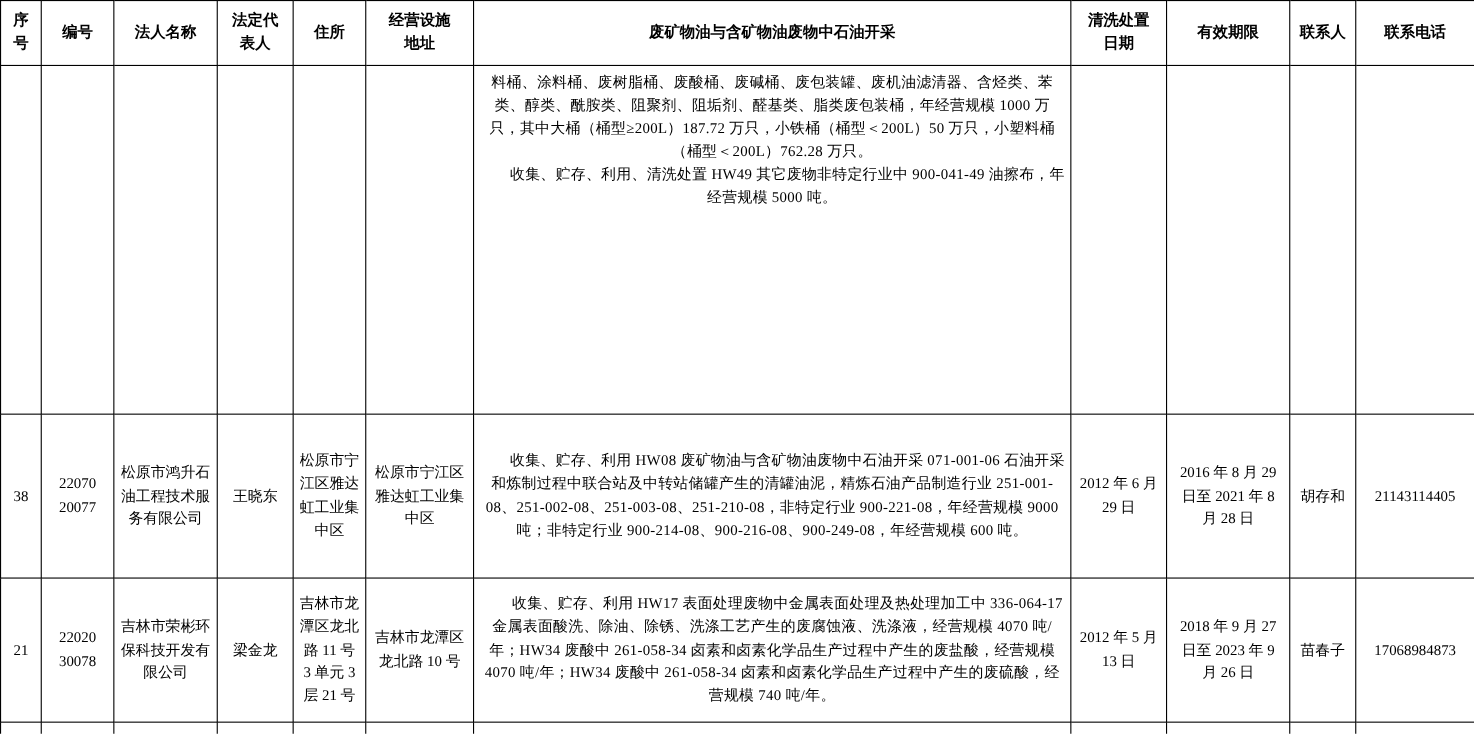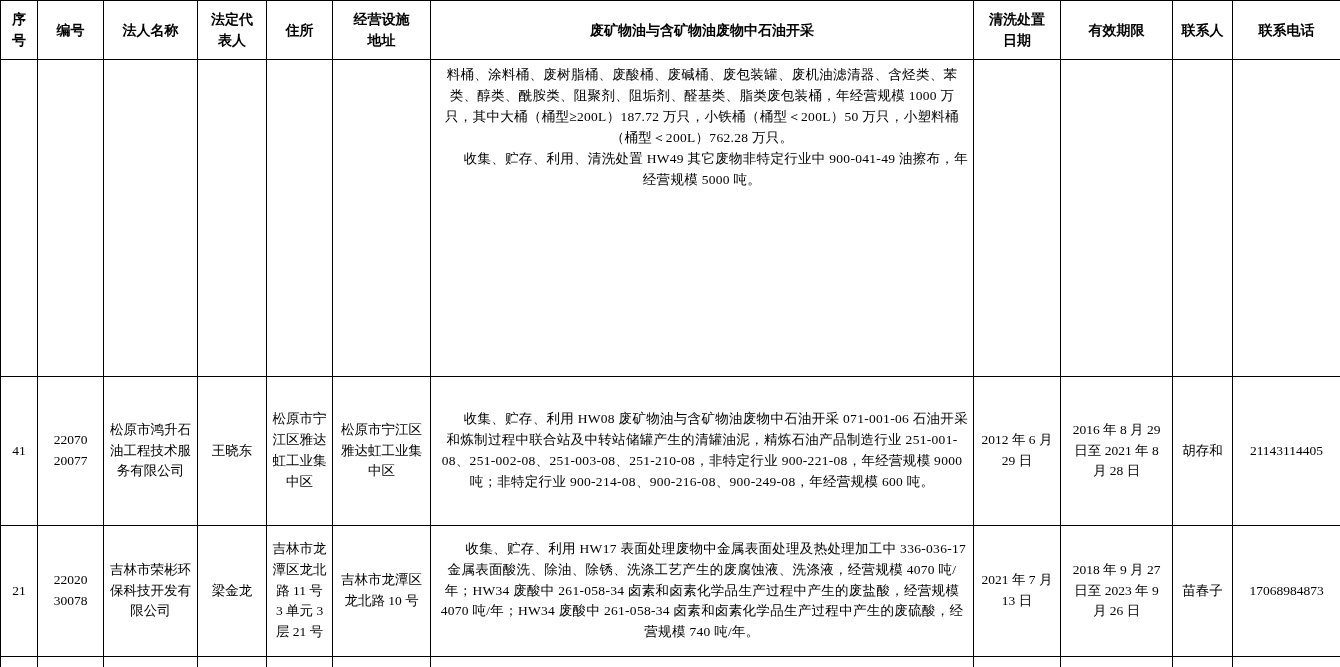--- a/index.html
+++ b/index.html
@@ -91,21 +91,21 @@
         <td class="cell-facility"></td>
         <td class="cell-scope">料桶、涂料桶、废树脂桶、废酸桶、废碱桶、废包装罐、废机油滤清器、含烃类、苯类、醇类、酰胺类、阻聚剂、阻垢剂、醛基类、脂类废包装桶，年经营规模 1000 万只，其中大桶（桶型≥200L）187.72 万只，小铁桶（桶型＜200L）50 万只，小塑料桶（桶型＜200L）762.28 万只。
 　　收集、贮存、利用、清洗处置 HW49 其它废物非特定行业中 900-041-49 油擦布，年经营规模 5000 吨。</td>
         <td class="cell-issued"></td>
         <td class="cell-valid"></td>
         <td class="cell-contact"></td>
         <td class="cell-phone"></td>
       </tr>
 
       <tr class="row-23">
-        <td class="cell-seq">41</td>
+        <td class="cell-seq">38</td>
         <td class="cell-code">22070
 20077</td>
         <td class="cell-name">松原市鸿升石油工程技术服务有限公司</td>
         <td class="cell-rep">王晓东</td>
         <td class="cell-addr">松原市宁江区雅达虹工业集中区</td>
         <td class="cell-facility">松原市宁江区雅达虹工业集中区</td>
         <td class="cell-scope">　　收集、贮存、利用 HW08 废矿物油与含矿物油废物中石油开采 071-001-06 石油开采和炼制过程中联合站及中转站储罐产生的清罐油泥，精炼石油产品制造行业 251-001-08、251-002-08、251-003-08、251-210-08，非特定行业 900-221-08，年经营规模 9000 吨；非特定行业 900-214-08、900-216-08、900-249-08，年经营规模 600 吨。</td>
         <td class="cell-issued">2012 年 6 月 29 日</td>
         <td class="cell-valid">2016 年 8 月 29 日至 2021 年 8 月 28 日</td>
         <td class="cell-contact">胡存和</td>
@@ -113,22 +113,22 @@
       </tr>
 
       <tr class="row-24">
         <td class="cell-seq">21</td>
         <td class="cell-code">22020
 30078</td>
         <td class="cell-name">吉林市荣彬环保科技开发有限公司</td>
         <td class="cell-rep">梁金龙</td>
         <td class="cell-addr">吉林市龙潭区龙北路 11 号 3 单元 3 层 21 号</td>
         <td class="cell-facility">吉林市龙潭区龙北路 10 号</td>
-        <td class="cell-scope">　　收集、贮存、利用 HW17 表面处理废物中金属表面处理及热处理加工中 336-036-17 金属表面酸洗、除油、除锈、洗涤工艺产生的废腐蚀液、洗涤液，经营规模 4070 吨/年；HW34 废酸中 261-058-34 卤素和卤素化学品生产过程中产生的废盐酸，经营规模 4070 吨/年；HW34 废酸中 261-058-34 卤素和卤素化学品生产过程中产生的废硫酸，经营规模 740 吨/年。</td>
-        <td class="cell-issued">2021 年 7 月 13 日</td>
+        <td class="cell-scope">　　收集、贮存、利用 HW17 表面处理废物中金属表面处理及热处理加工中 336-064-17 金属表面酸洗、除油、除锈、洗涤工艺产生的废腐蚀液、洗涤液，经营规模 4070 吨/年；HW34 废酸中 261-058-34 卤素和卤素化学品生产过程中产生的废盐酸，经营规模 4070 吨/年；HW34 废酸中 261-058-34 卤素和卤素化学品生产过程中产生的废硫酸，经营规模 740 吨/年。</td>
+        <td class="cell-issued">2012 年 5 月 13 日</td>
         <td class="cell-valid">2018 年 9 月 27 日至 2023 年 9 月 26 日</td>
         <td class="cell-contact">苗春子</td>
         <td class="cell-phone">17068984873</td>
       </tr>
 
       <tr class="row-next">
         <td></td>
         <td></td>
         <td></td>
         <td></td>

